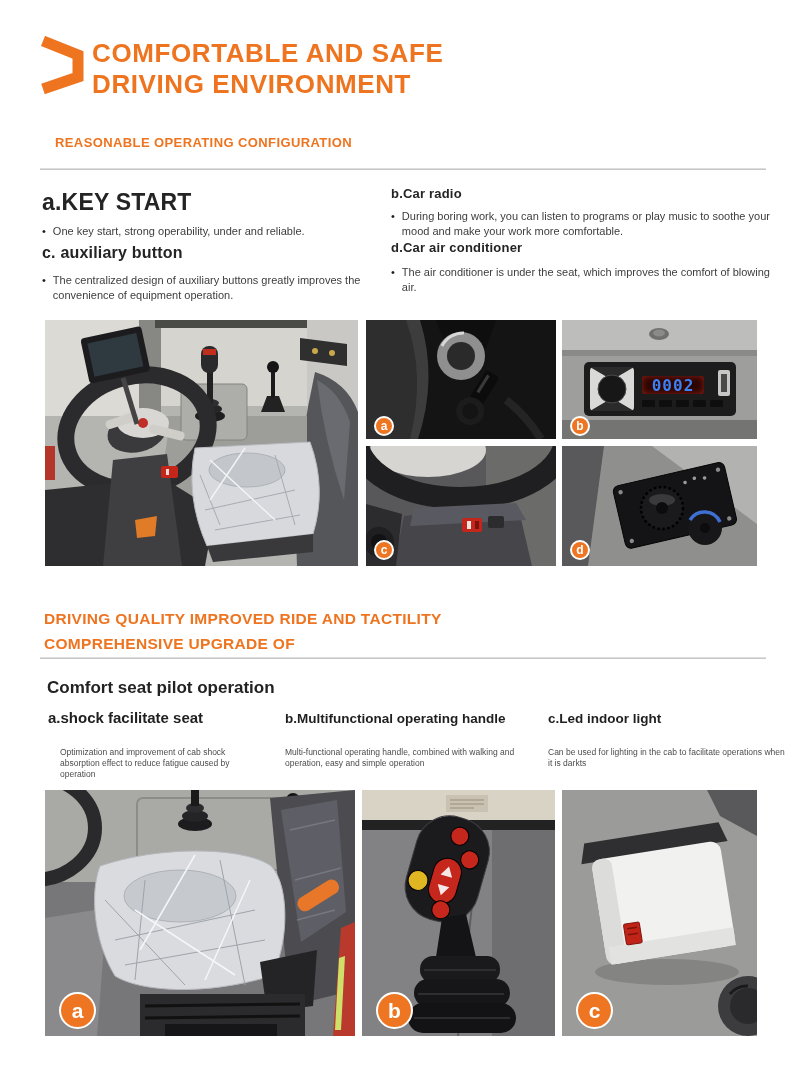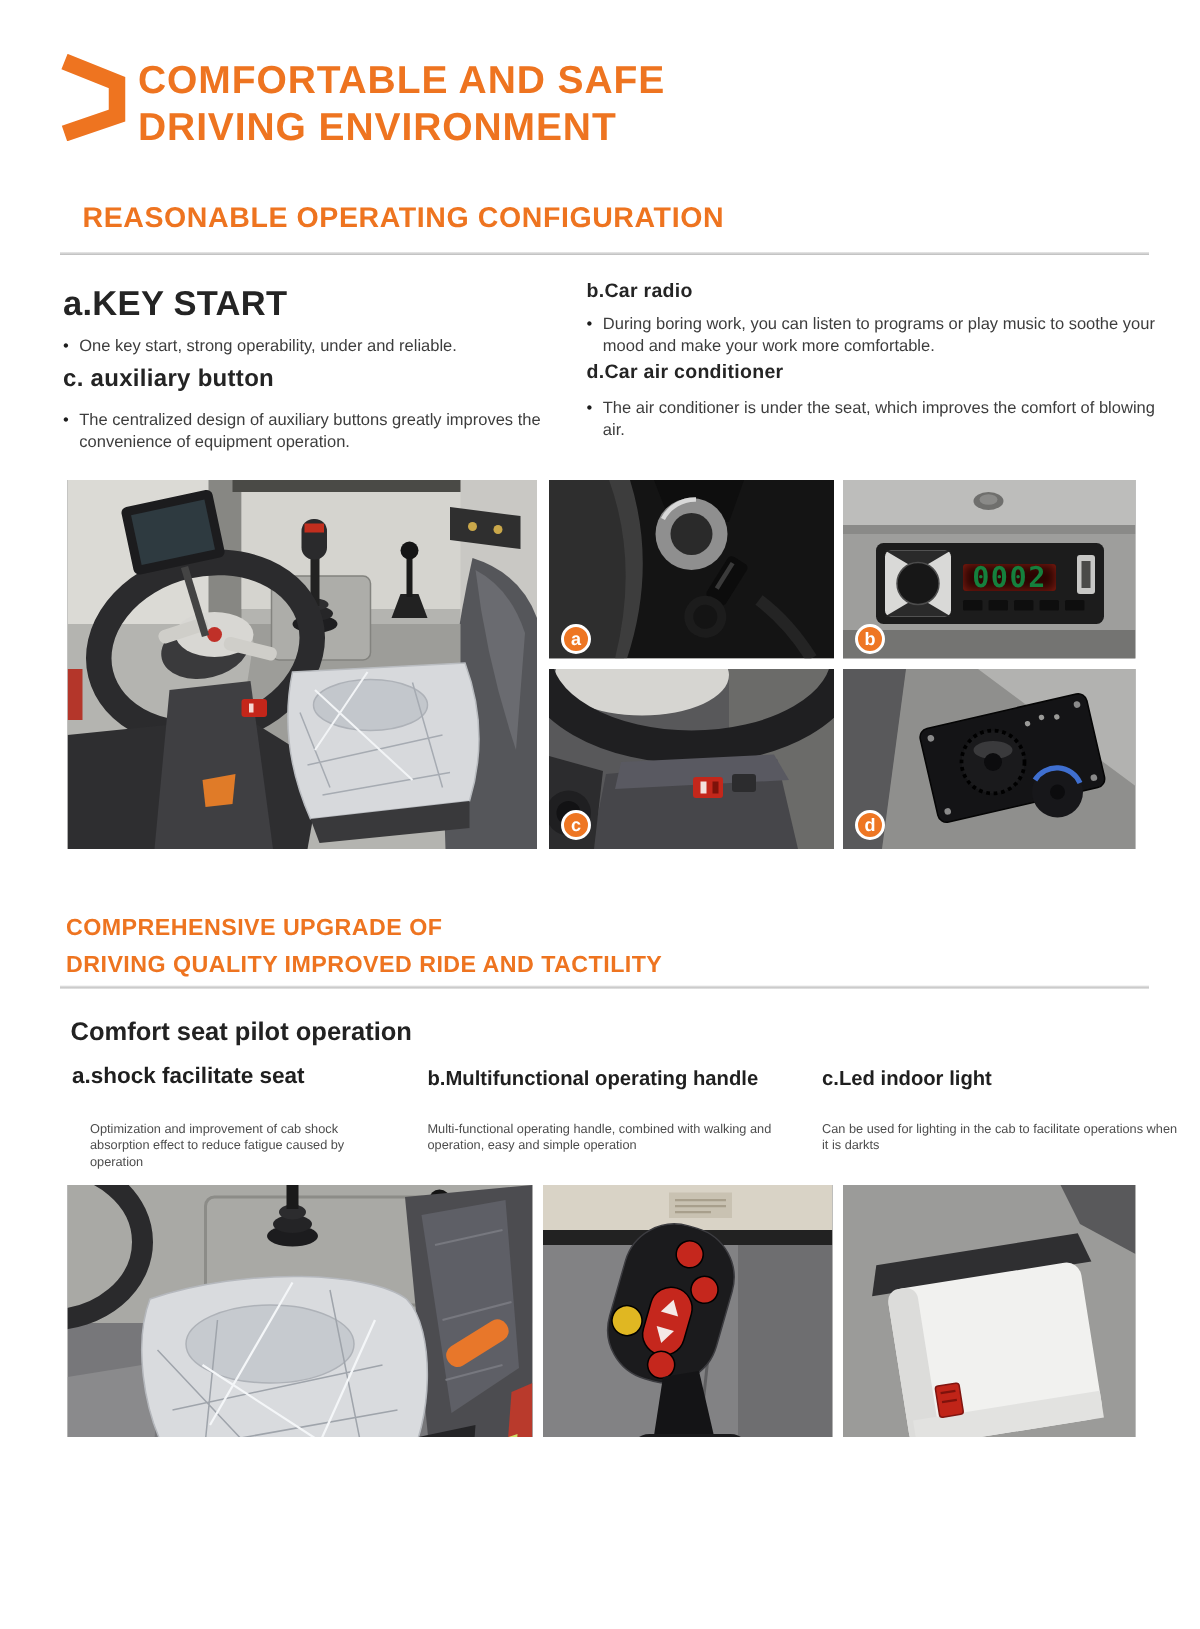--- a/index.html
+++ b/index.html
@@ -1,23 +1,23 @@
 <!DOCTYPE html>
 <html><head>
 <meta charset="utf-8">
 <style>
   html,body{margin:0;padding:0;background:#ffffff;}
-  .page{position:relative;width:800px;height:958px;background:#fff;overflow:hidden;
+  .page{position:relative;width:800px;height:1086px;background:#fff;overflow:hidden;
         font-family:"Liberation Sans",sans-serif;color:#2b2b2b;}
   .abs{position:absolute;}
   
   .main-title{position:absolute;left:92px;top:38px;font-size:26px;line-height:31px;
               font-weight:bold;color:#ee7420;letter-spacing:0.6px;}
   
-  .s1-heading{position:absolute;left:55px;top:135px;font-size:19px;font-weight:bold;
+  .s1-heading{position:absolute;left:55px;top:135px;font-size:13px;font-weight:bold;
               color:#ee7420;letter-spacing:0.4px;}
   .rule{position:absolute;left:40px;width:726px;height:2px;
         background:linear-gradient(#e9e9e9,#bcbcbc);}
   .s2-heading{position:absolute;left:44px;top:606px;font-size:15.5px;line-height:25px;
               font-weight:bold;color:#ee7420;letter-spacing:0.3px;}
   .subheading{position:absolute;left:47px;top:678px;font-size:17px;font-weight:bold;color:#222;}
   
   .feat{position:absolute;}
   .feat-title{font-size:13px;font-weight:bold;color:#242424;letter-spacing:0.2px;}
   .bullet-row{display:flex;gap:7px;margin-top:8px;font-size:11px;line-height:14.5px;color:#3d3d3d;}
@@ -28,22 +28,22 @@
   .s2col-desc{margin-top:21px;font-size:8.5px;line-height:11px;color:#4c4c4c;}
   
   .photo{position:absolute;overflow:hidden;background:#8a8a88;}
   .photo svg{display:block;width:100%;height:100%;}
   .badge{position:absolute;border-radius:50%;background:#ee7623;color:#fff;
          display:flex;align-items:center;justify-content:center;font-weight:bold;
          border:2px solid #fff;box-sizing:border-box;}
   .badge.sm{width:20px;height:20px;font-size:12px;left:8px;bottom:3px;}
   .badge.lg{width:37px;height:37px;font-size:21px;left:14px;bottom:7px;border-width:2.5px;}
   .radio-display{position:absolute;left:80px;top:56px;width:62px;height:18px;
-                 background:#2b0502;border-radius:2px;color:#15803d;
-                 font-family:"DejaVu Sans Mono",monospace;font-size:19px;font-weight:bold;
+                 background:#2b0502;border-radius:2px;color:#3b82f6;
+                 font-family:"DejaVu Sans Mono",monospace;font-size:16px;font-weight:bold;
                  letter-spacing:1px;display:flex;align-items:center;justify-content:center;
                  box-shadow:inset 0 0 7px #8d2014;}
 </style>
 </head>
 <body>
 
 <div class="page">
 
   <svg class="abs" style="left:38px;top:36px" width="48" height="58" viewBox="0 0 48 58">
     <polyline points="5,5 40,19 40,41 5,53" fill="none" stroke="#ee7420" stroke-width="11"></polyline>
@@ -229,22 +229,22 @@
       <ellipse cx="100" cy="54" rx="13" ry="6" fill="#3a3a3c"></ellipse>
       <circle cx="100" cy="62" r="6" fill="#0c0c0e"></circle>
       <circle cx="143" cy="82" r="17" fill="#17171a"></circle>
       <path d="M128,74 A17,17 0 0 1 158,76" stroke="#3f6fd0" stroke-width="3.5" fill="none"></path>
       <circle cx="143" cy="82" r="5" fill="#0c0c0e"></circle>
     </svg>
     <div class="badge sm" style="bottom:6px">d</div>
   </div>
 
   <div class="s2-heading">
+    <div>DRIVING QUALITY IMPROVED RIDE AND TACTILITY</div>
     <div>COMPREHENSIVE UPGRADE OF</div>
-    <div>DRIVING QUALITY IMPROVED RIDE AND TACTILITY</div>
   </div>
   <div class="rule" style="top:657px"></div>
   <div class="subheading">Comfort seat pilot operation</div>
 
   <div class="s2col" style="left:48px;top:709px;width:225px">
     <div class="s2col-title" style="font-size:15px">a.shock facilitate seat</div>
     <div class="s2col-desc" style="padding-left:12px;width:200px">Optimization and improvement of cab shock absorption effect to reduce fatigue caused by operation</div>
   </div>
   <div class="s2col" style="left:285px;top:711px;width:240px">
     <div class="s2col-title" style="font-size:13.5px">b.Multifunctional operating handle</div>

